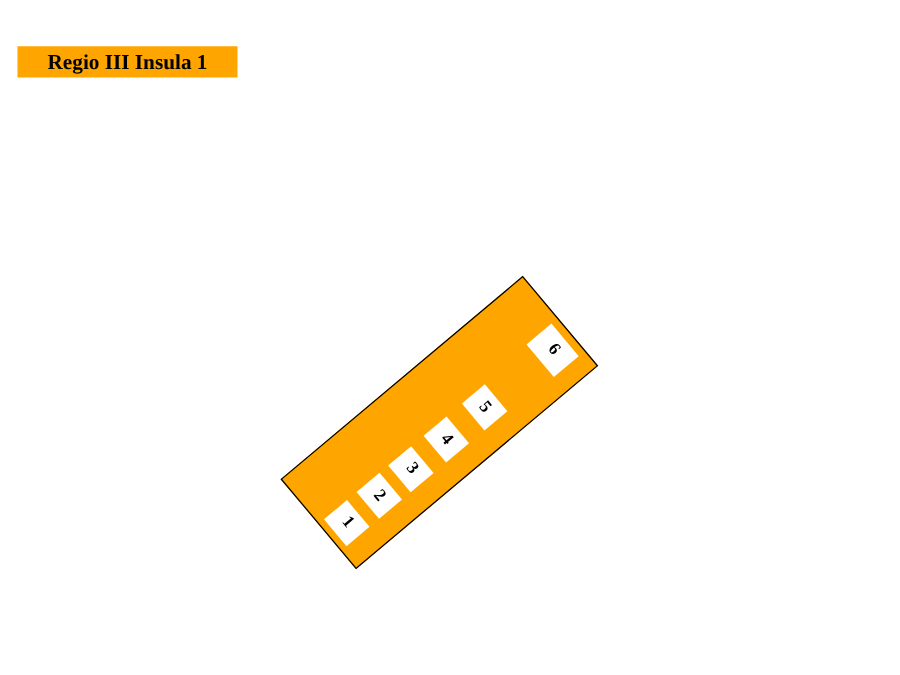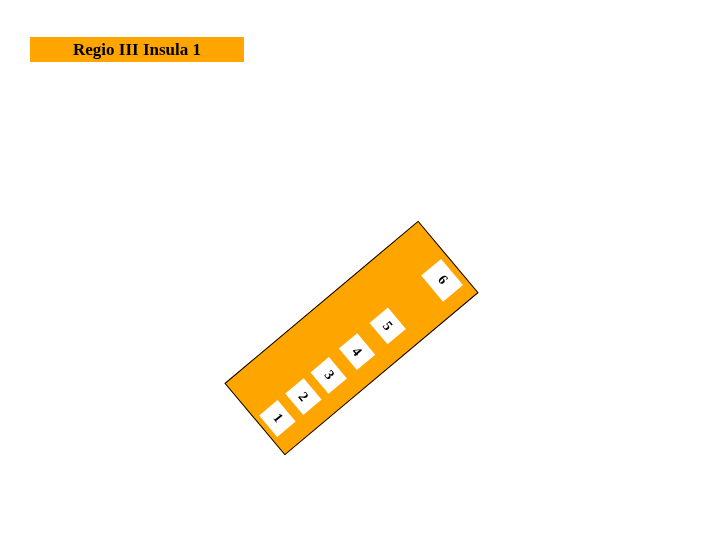--- a/index.html
+++ b/index.html
@@ -15,23 +15,23 @@
   }
   .canvas {
     position: relative;
     width: 720px;
     height: 540px;
     background: var(--page-bg, #ffffff);
   }
   
   .title-bar {
     position: absolute;
-    left: 30px;
+    left: 14px;
     top: 37px;
-    width: 214px;
+    width: 176px;
     height: 25px;
     background: var(--accent, #FFA500);
     display: flex;
     align-items: center;
     justify-content: center;
   }
   .title-bar .title-text {
     font-weight: bold;
     font-size: 17px;
     color: var(--ink, #000000);

